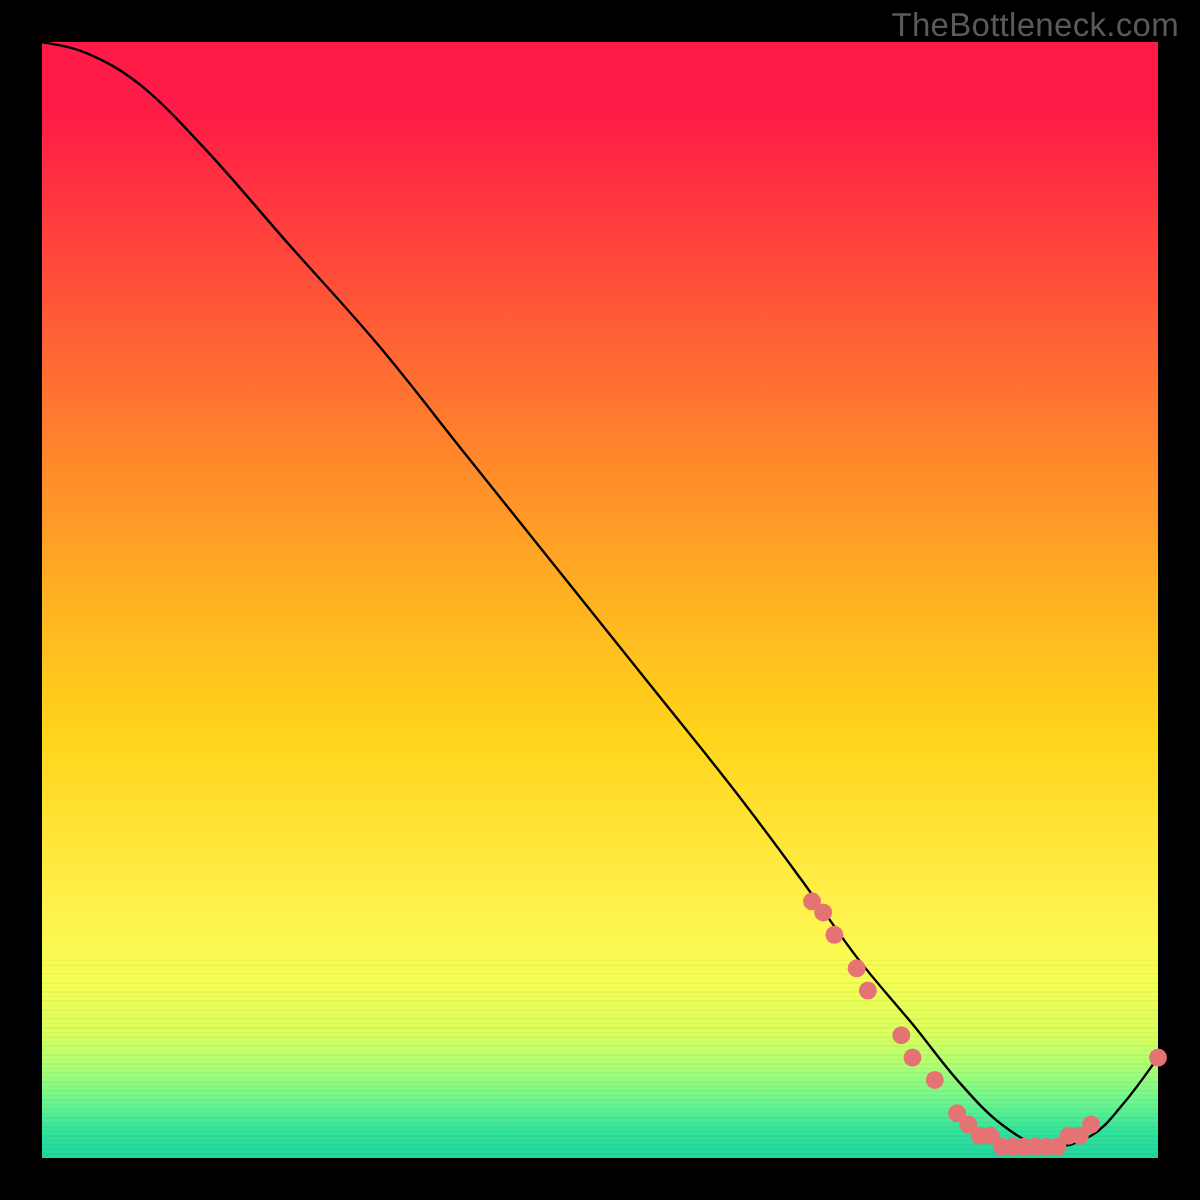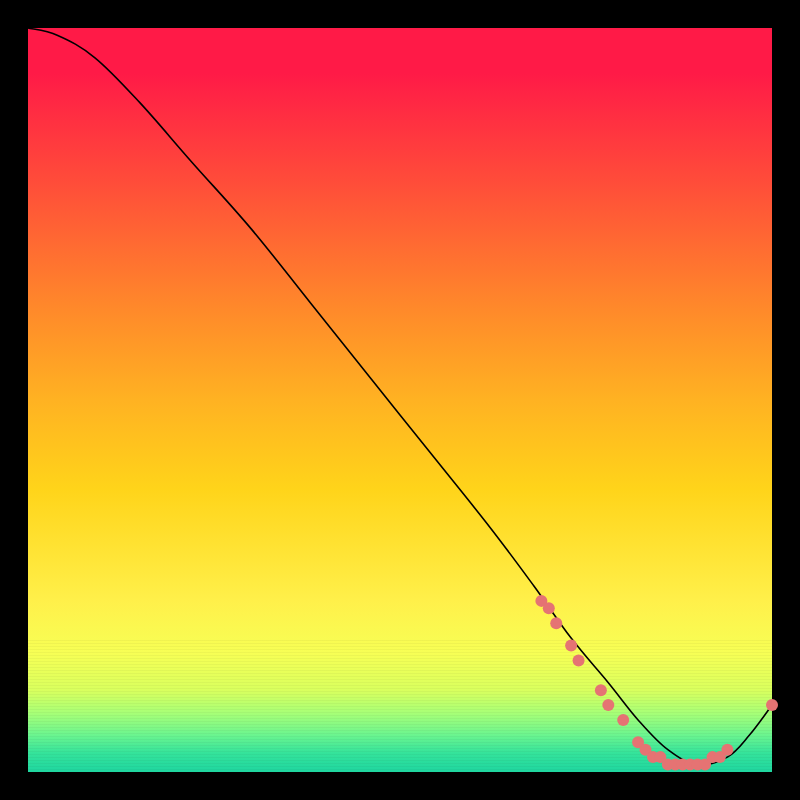--- a/index.html
+++ b/index.html
@@ -82,20 +82,21 @@
     inset: 0;
     width: 100%;
     height: 100%;
     overflow: visible;
   }
 </style>
 </head>
 <body>
 
 <div class="frame">
+  <div class="watermark">TheBottleneck.com</div>
 
   <div class="plot">
     <div class="gradient-stack">
       <div class="grad-main"></div>
       <div class="banding"></div>
     </div>
 
     <svg class="curve" viewBox="0 0 100 100" preserveAspectRatio="none">
       <path id="curve-path" fill="none" stroke="#000000" stroke-width="0.215" vector-effect="non-scaling-stroke-disabled" d="M 0 0 C 0.72 0.18, 2.38 0.28, 4 1 C 5.62 1.72, 7.02 2.38, 9 4 C 10.98 5.62, 12.66 7.48, 15 10 C 17.34 12.52, 19.3 14.94, 22 18 C 24.7 21.06, 27.12 23.58, 30 27 C 32.88 30.42, 35.12 33.4, 38 37 C 40.88 40.6, 43.12 43.4, 46 47 C 48.88 50.6, 51.12 53.4, 54 57 C 56.88 60.6, 59.48 63.76, 62 67 C 64.52 70.24, 66.02 72.3, 68 75 C 69.98 77.7, 71.2 79.66, 73 82 C 74.8 84.34, 76.38 86.02, 78 88 C 79.62 89.98, 80.56 91.38, 82 93 C 83.44 94.62, 84.56 95.92, 86 97 C 87.44 98.08, 88.56 98.82, 90 99 C 91.44 99.18, 92.74 98.72, 94 98 C 95.26 97.28, 95.92 96.26, 97 95 C 98.08 93.74, 99.46 91.72, 100 91"></path>
       <g id="marker-group">

